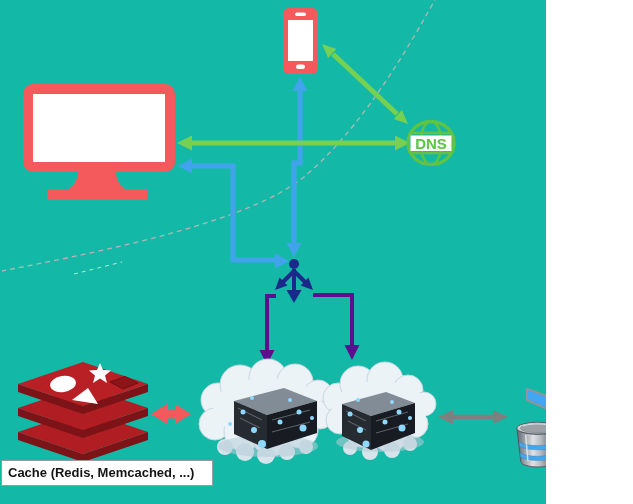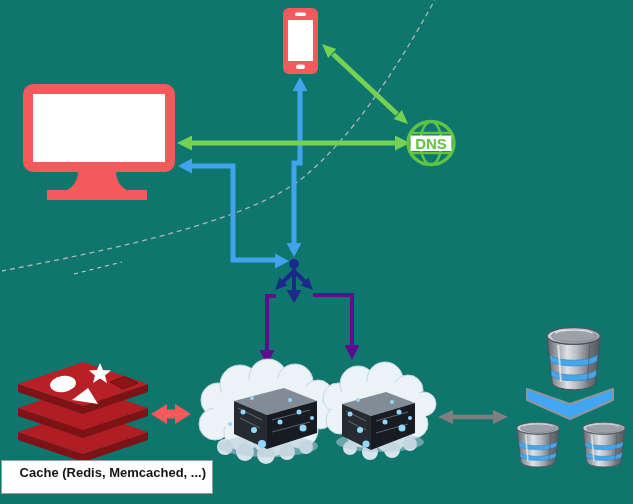--- a/index.html
+++ b/index.html
@@ -1,27 +1,26 @@
 <!DOCTYPE html>
 <html><head>
 <meta charset="utf-8">
 <style>
   html,body{margin:0;padding:0;background:#fff;}
   .stage{
-    position:relative;width:633px;height:504px;background:#0f766e;
+    position:relative;width:546px;height:504px;background:#14b8a6;
     overflow:hidden;font-family:"Liberation Sans",sans-serif;
   }
   .stage svg{position:absolute;left:0;top:0;}
   .caption{
     position:absolute;left:1px;top:460px;width:198px;
     background:#ffffff;border:1px solid #9a9a9a;
-    padding:2px 6px 11px 6px;
+    padding:2px 6px 3px 6px;
     font-weight:700;font-size:13px;line-height:19px;color:#141414;
     white-space:nowrap;
-    text-align:right;
   }
 </style>
 </head>
 <body>
 
 <div class="stage">
 <svg width="633" height="504" viewBox="0 0 633 504">
   <defs>
     <linearGradient id="cylBody" x1="0" y1="0" x2="1" y2="0">
       <stop offset="0" stop-color="#5f656c"></stop>

